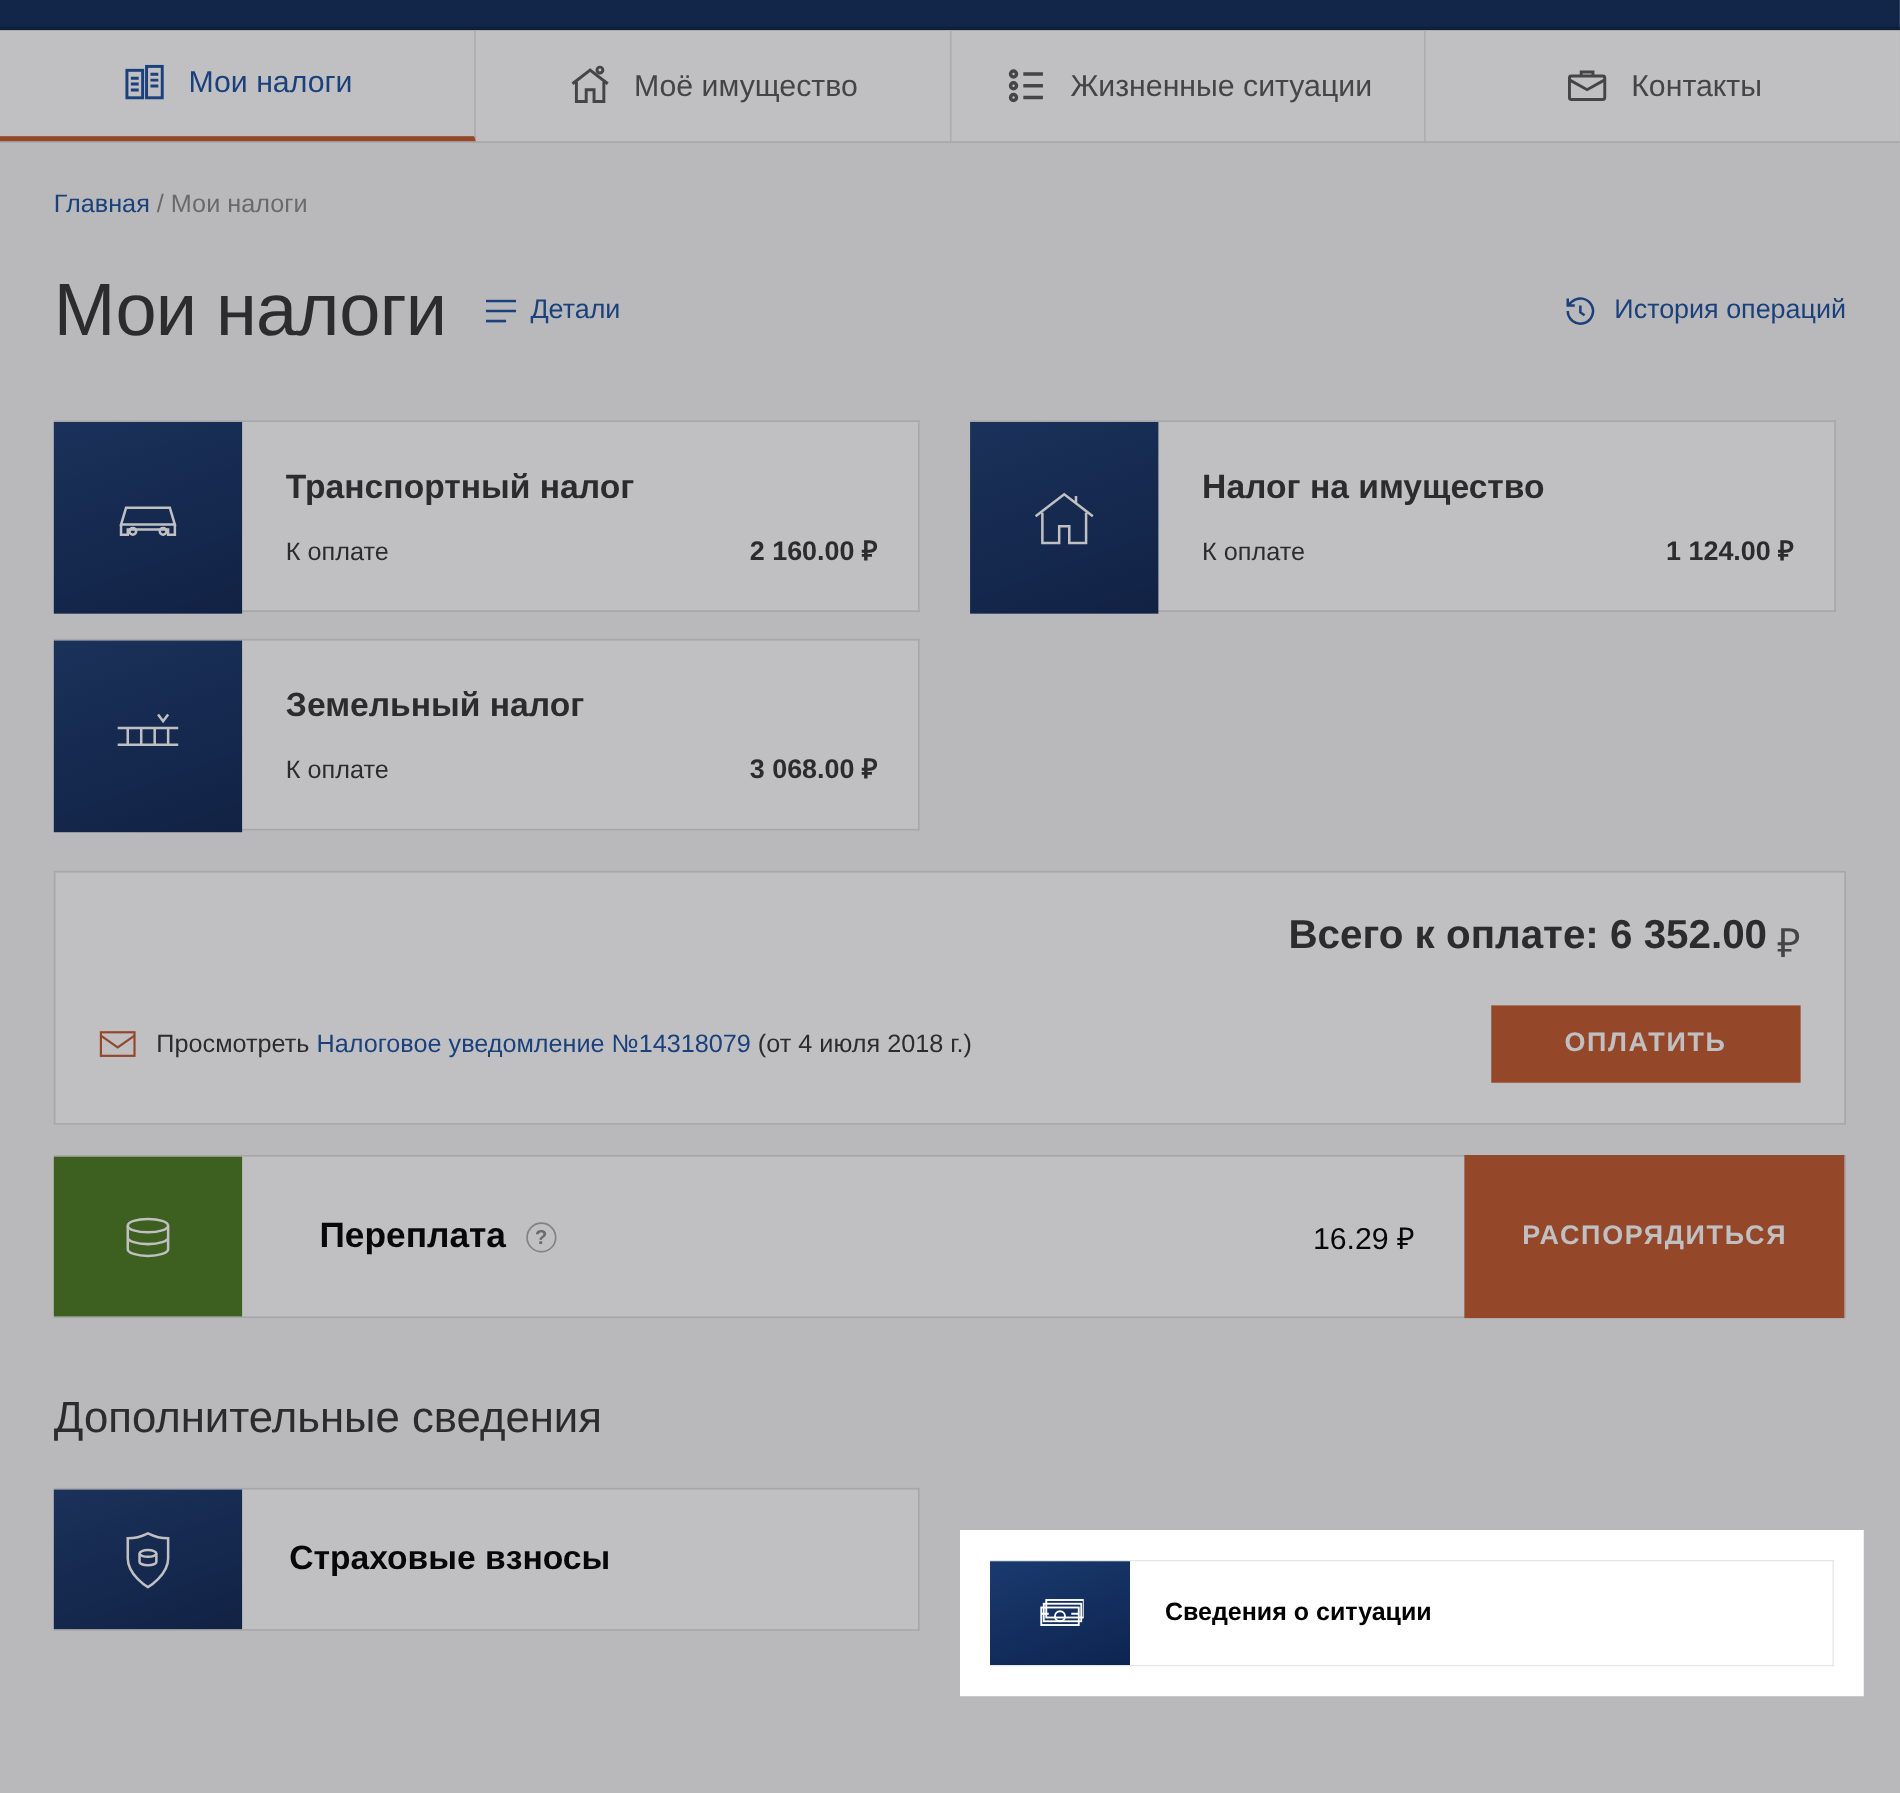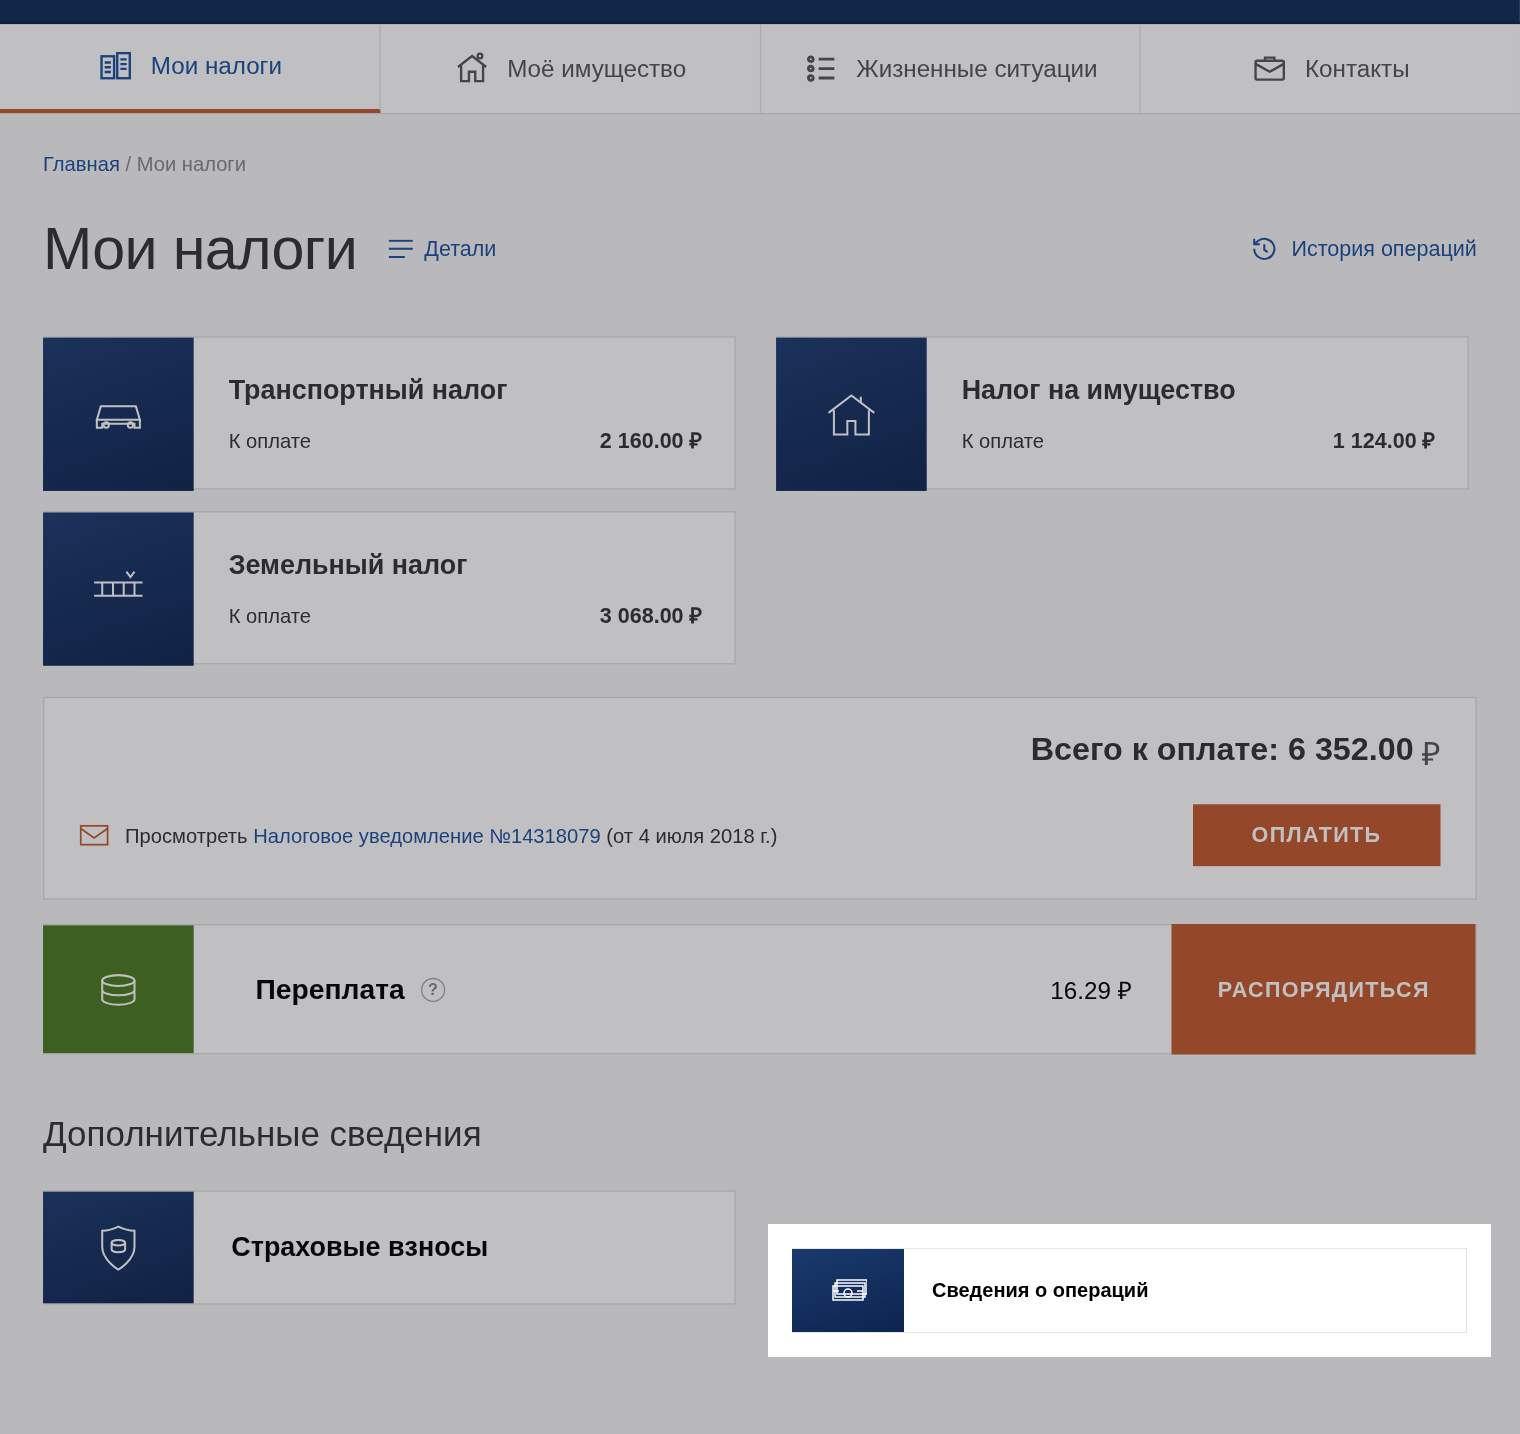--- a/index.html
+++ b/index.html
@@ -372,16 +372,16 @@
     <div class="iconbox">
       <svg width="38" height="30" viewBox="0 0 38 30" fill="none" stroke="#fff" stroke-width="1.5">
           <rect x="4" y="10" width="30" height="14"></rect>
           <rect x="6" y="7" width="30" height="14"></rect>
           <rect x="8" y="4" width="30" height="14" fill="none"></rect>
           <circle cx="19" cy="17" r="4"></circle>
           <path d="M4 15h6M28 15h6"></path>
         </svg>
     </div>
     <div class="body">
-      <div class="title">Сведения о операций</div>
+      <div class="title">Сведения о ситуации</div>
     </div>
   </div>
 </div>
 
 </body></html>

